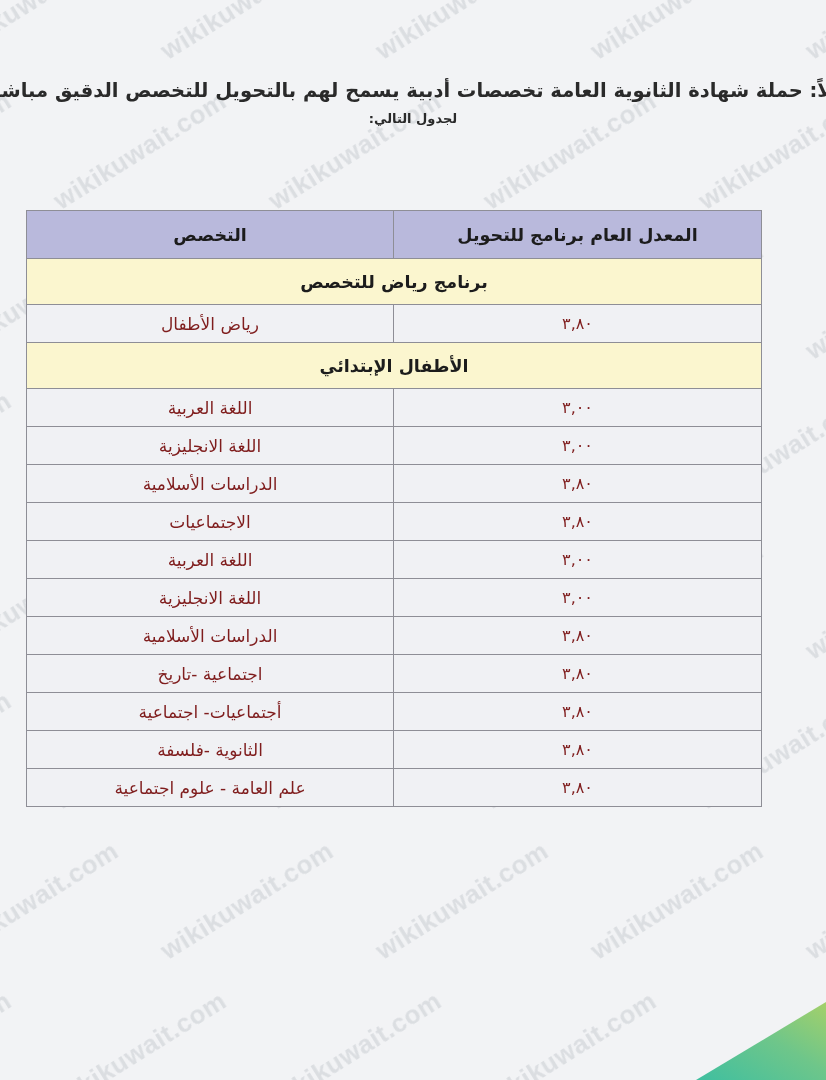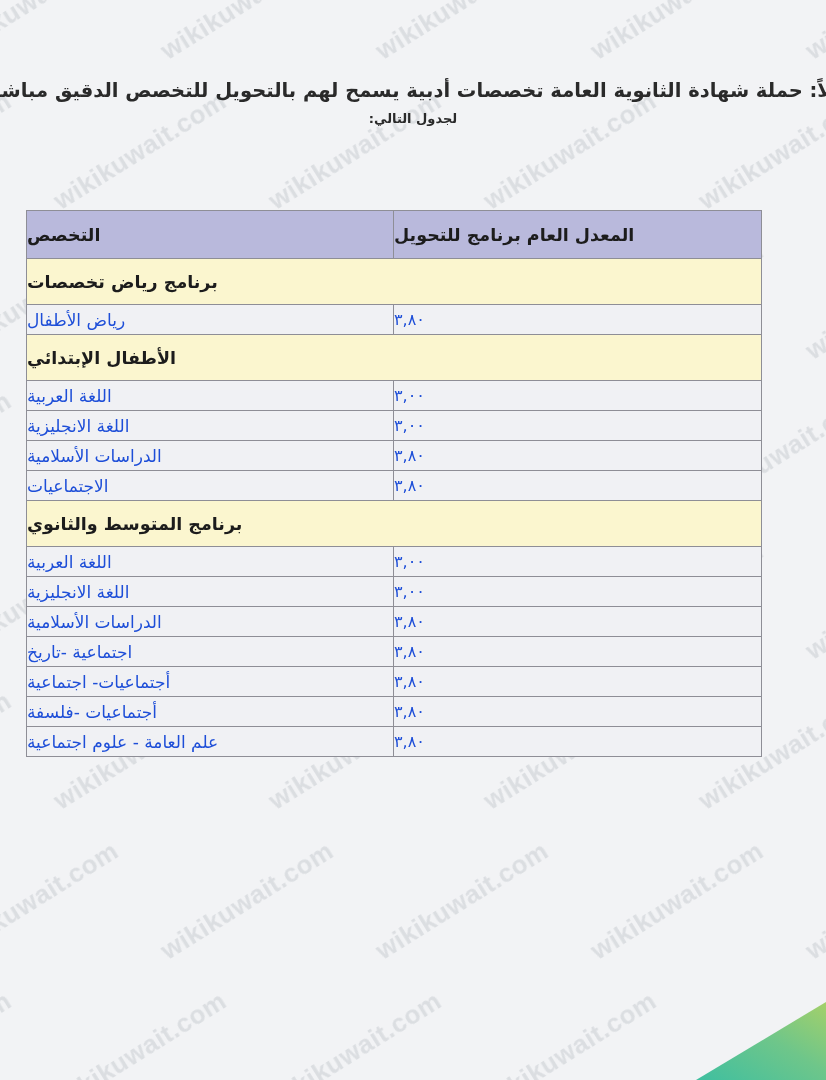--- a/index.html
+++ b/index.html
@@ -81,21 +81,21 @@
     width: 735px;
     border-collapse: collapse;
     direction: rtl;
     table-layout: fixed;
     border: 1px solid #6f6f78;
   }
   #specialization-table td,
   #specialization-table th {
     border: 1px solid #8e8e96;
     padding: 0;
-    text-align: left;
+    text-align: center;
     vertical-align: middle;
   }
 
   
   .thead-row th {
     background: #b9b9dc;
     height: 48px;
     color: #1c1c1c;
     font-weight: 700;
     font-size: 17.5px;
@@ -109,22 +109,22 @@
     height: 46px;
     color: #1c1c1c;
     font-weight: 700;
     font-size: 17.5px;
     border-color: #9a9475;
   }
 
   
   .data-row td {
     background: #f0f1f4;
-    height: 30px;
-    color: #1d4ed8;
+    height: 38px;
+    color: #7f1d1d;
     font-weight: 400;
     font-size: 17px;
   }
   .data-row td.col-gpa {
     font-size: 16px;
     letter-spacing: .5px;
   }
 
   .col-gpa { width: 368px; }
   .col-spec { width: 367px; }
@@ -199,21 +199,21 @@
       <col class="col-spec">
     </colgroup>
     <thead>
       <tr class="thead-row">
         <th class="col-gpa">المعدل العام برنامج للتحويل</th>
         <th class="col-spec">التخصص</th>
       </tr>
     </thead>
     <tbody id="table-body">
         <tr class="section-row">
-          <td colspan="2">برنامج رياض تخصصات</td>
+          <td colspan="2">برنامج رياض للتخصص</td>
         </tr>
         <tr class="data-row">
           <td class="col-gpa">٣,٨٠</td>
           <td class="col-spec">رياض الأطفال</td>
         </tr>
         <tr class="section-row">
           <td colspan="2">الأطفال الإبتدائي</td>
         </tr>
         <tr class="data-row">
           <td class="col-gpa">٣,٠٠</td>
@@ -224,23 +224,20 @@
           <td class="col-spec">اللغة الانجليزية</td>
         </tr>
         <tr class="data-row">
           <td class="col-gpa">٣,٨٠</td>
           <td class="col-spec">الدراسات الأسلامية</td>
         </tr>
         <tr class="data-row">
           <td class="col-gpa">٣,٨٠</td>
           <td class="col-spec">الاجتماعيات</td>
         </tr>
-        <tr class="section-row">
-          <td colspan="2">برنامج المتوسط والثانوي</td>
-        </tr>
         <tr class="data-row">
           <td class="col-gpa">٣,٠٠</td>
           <td class="col-spec">اللغة العربية</td>
         </tr>
         <tr class="data-row">
           <td class="col-gpa">٣,٠٠</td>
           <td class="col-spec">اللغة الانجليزية</td>
         </tr>
         <tr class="data-row">
           <td class="col-gpa">٣,٨٠</td>
@@ -249,21 +246,21 @@
         <tr class="data-row">
           <td class="col-gpa">٣,٨٠</td>
           <td class="col-spec">اجتماعية -تاريخ</td>
         </tr>
         <tr class="data-row">
           <td class="col-gpa">٣,٨٠</td>
           <td class="col-spec">أجتماعيات- اجتماعية</td>
         </tr>
         <tr class="data-row">
           <td class="col-gpa">٣,٨٠</td>
-          <td class="col-spec">أجتماعيات -فلسفة</td>
+          <td class="col-spec">الثانوية -فلسفة</td>
         </tr>
         <tr class="data-row">
           <td class="col-gpa">٣,٨٠</td>
           <td class="col-spec">علم العامة - علوم اجتماعية</td>
         </tr>
       </tbody>
   </table>
 
   <svg id="corner-decoration" viewBox="0 0 130 78" preserveAspectRatio="none">
     <defs>

